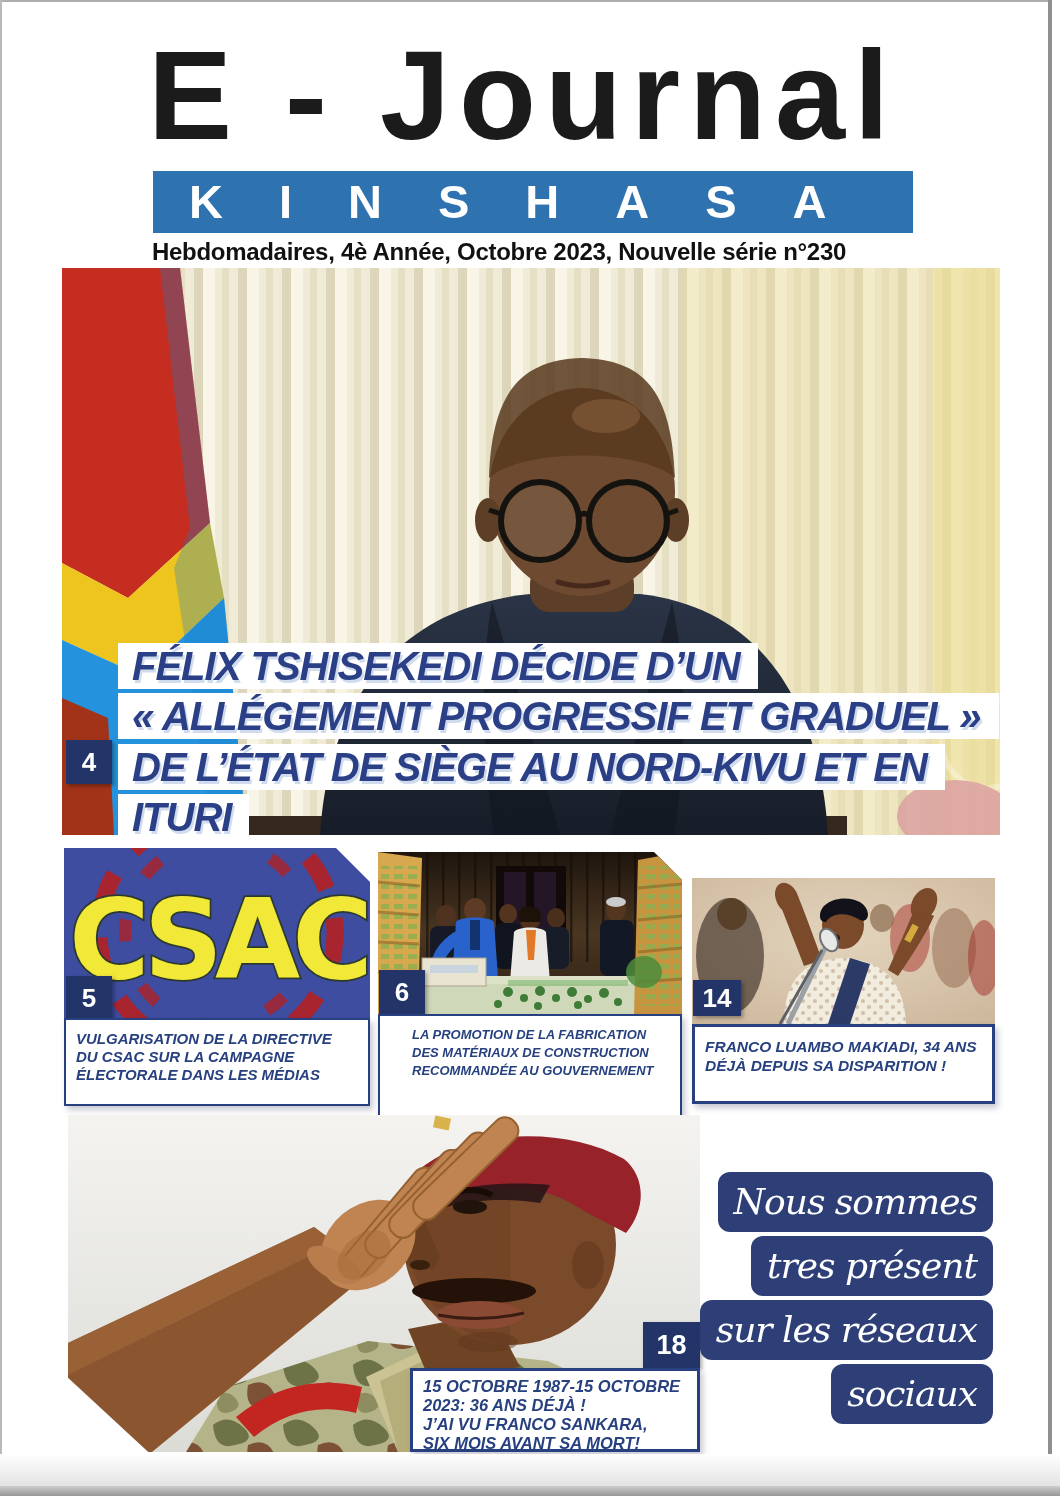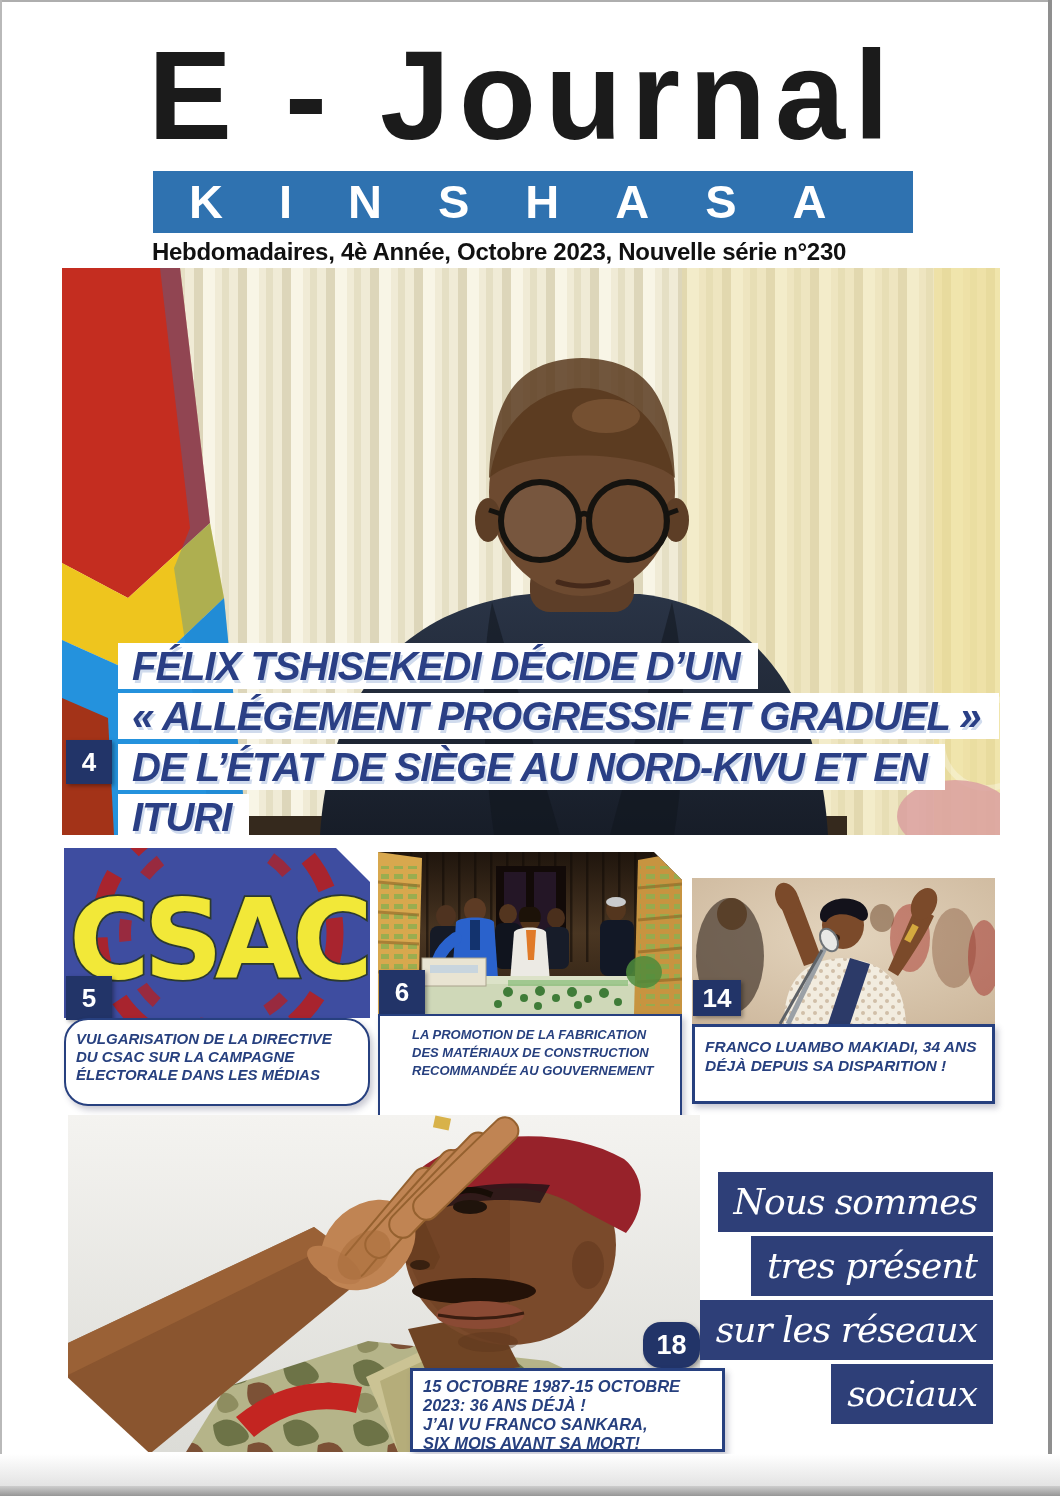--- a/index.html
+++ b/index.html
@@ -47,42 +47,42 @@
   
   .badge{
     position:absolute;background:#223468;color:#ffffff;font-weight:bold;font-size:26px;
     display:flex;align-items:center;justify-content:center;
     box-shadow:2px 2px 4px rgba(0,0,0,.35);
   }
   .badge4{left:66px;top:740px;width:46px;height:44px;}
   .badge5{left:66px;top:976px;width:46px;height:44px;}
   .badge6{left:379px;top:970px;width:46px;height:44px;}
   .badge14{left:693px;top:980px;width:48px;height:36px;}
-  .badge18{left:643px;top:1322px;width:57px;height:46px;font-size:27px;border-radius:18px;}
+  .badge18{left:643px;top:1322px;width:57px;height:46px;font-size:27px;}
   
   .cap{
     position:absolute;background:#ffffff;border:3px solid #27407f;box-sizing:border-box;
     color:#27407f;font-style:italic;font-weight:bold;
     box-shadow:3px 4px 6px rgba(40,40,80,.25);
     padding:10px 10px;
   }
   .cap .ln{white-space:nowrap;}
-  .cap1{left:64px;top:1018px;width:306px;height:88px;font-size:15px;line-height:18px;border-width:2px;border-radius:24px;}
+  .cap1{left:64px;top:1018px;width:306px;height:88px;font-size:15px;line-height:18px;border-width:2px;}
   .cap2{left:378px;top:1014px;width:304px;height:116px;font-size:13px;line-height:18px;border-width:2px;padding-left:32px;}
   .cap3{left:692px;top:1024px;width:303px;height:80px;font-size:15.5px;line-height:19px;}
-  .cap18{left:410px;top:1368px;width:315px;height:84px;font-size:16.5px;line-height:19px;padding:6px 10px;}
+  .cap18{left:410px;top:1368px;width:290px;height:84px;font-size:16.5px;line-height:19px;padding:6px 10px;}
   
   .social{
     position:absolute;right:67px;top:1172px;display:flex;flex-direction:column;
     align-items:flex-end;gap:4px;
   }
   .social .line{
     background:#2e3f78;color:#ffffff;
     font-family:"DejaVu Serif",serif;font-style:italic;font-size:36px;line-height:60px;
-    height:60px;padding:0 16px;white-space:nowrap;letter-spacing:-1px;
+    height:60px;padding:0 16px;white-space:nowrap;letter-spacing:-1px;border-radius:12px;
   }
   
   .edge-top{position:absolute;left:0;top:0;width:1052px;height:2px;background:#aeaeae;}
   .edge-left{position:absolute;left:0;top:0;width:2px;height:1490px;background:#b9b9b9;}
   .edge-right{position:absolute;left:1048px;top:0;width:4px;height:1490px;background:#8f8f8f;}
   .bottom-fade{position:absolute;left:0;top:1454px;width:1060px;height:32px;background:linear-gradient(#ffffff,#e3e3e3);}
   .bottom-bar{position:absolute;left:0;top:1486px;width:1060px;height:10px;background:linear-gradient(#cdcdcd,#969696);}
 </style>
 </head>
 <body>

